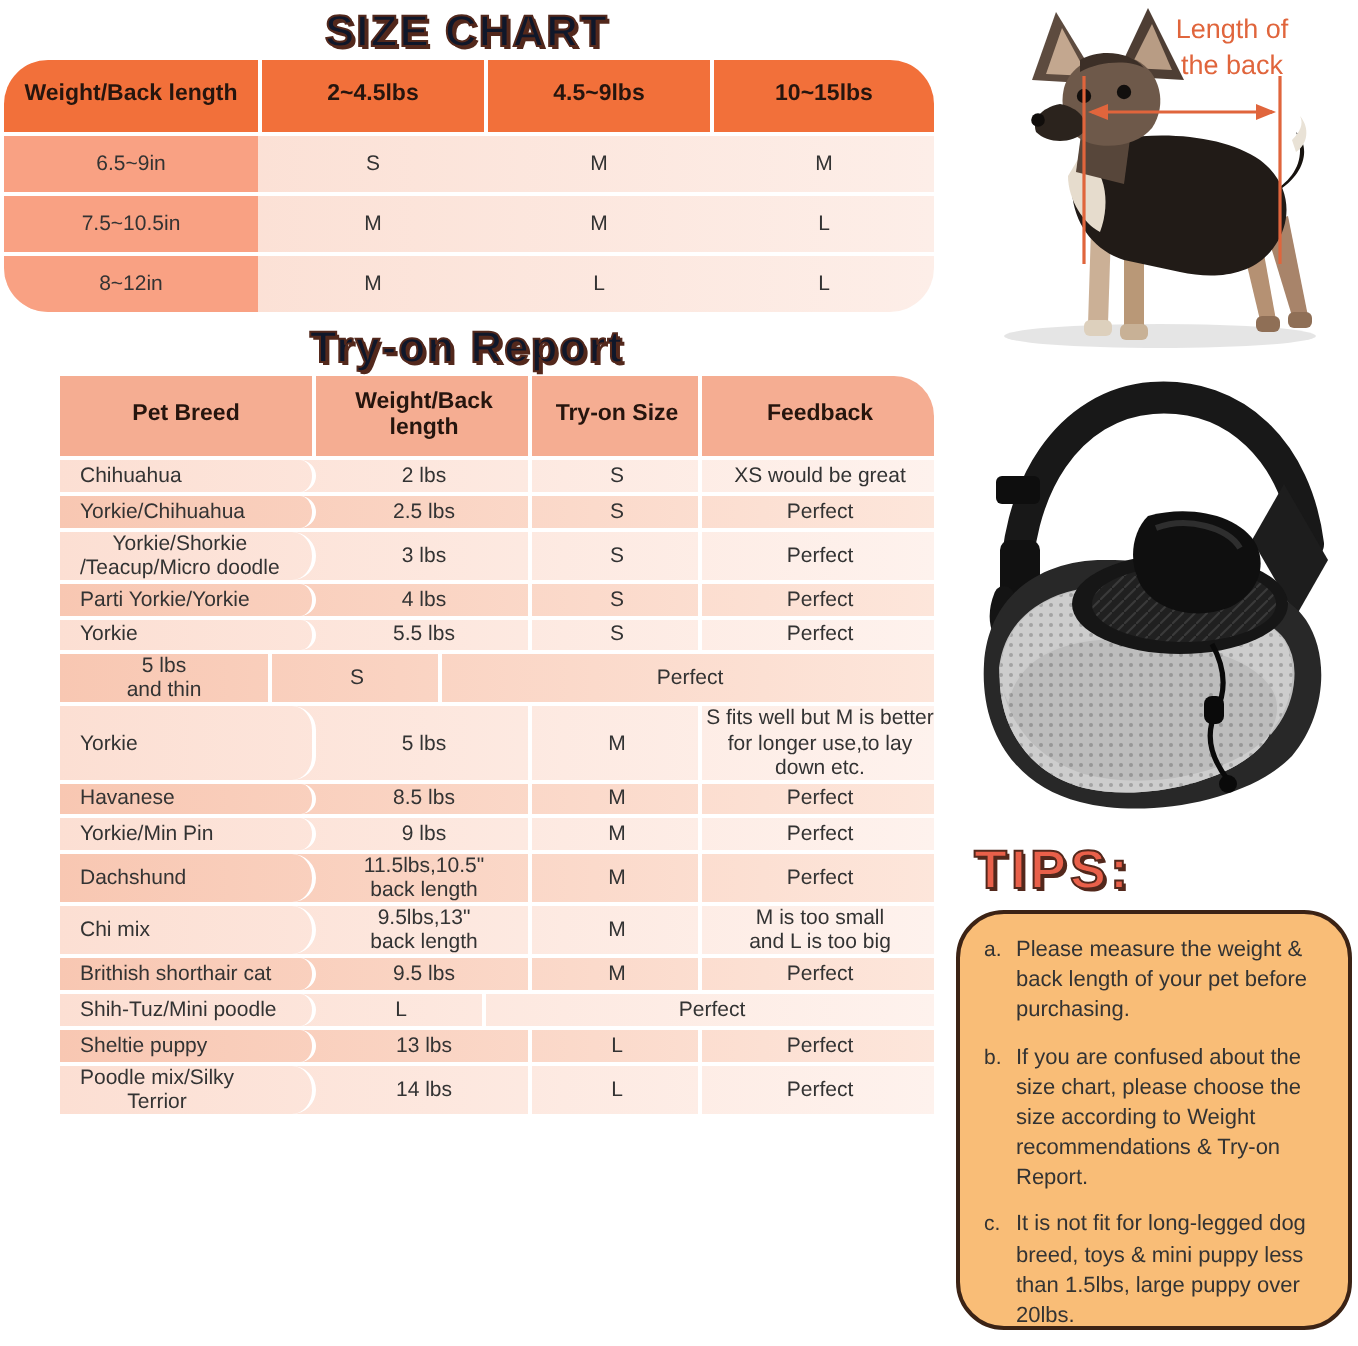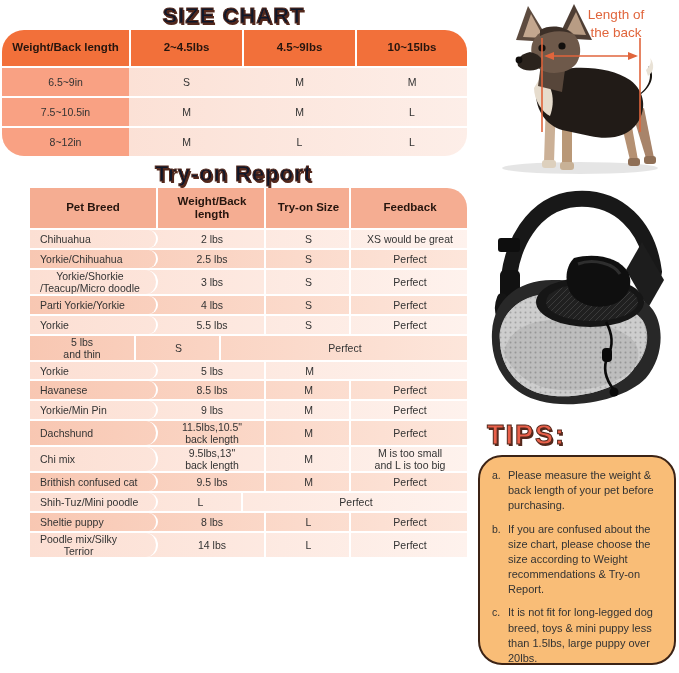--- a/index.html
+++ b/index.html
@@ -205,20 +205,22 @@
   <div class="tr row-dark">
     <div class="td c2">5 lbs
 and thin</div>
     <div class="td c3">S</div>
     <div class="td c4">Perfect</div>
   </div>
   <div class="tr row-light">
     <div class="td left c1">Yorkie</div>
     <div class="td c2">5 lbs</div>
     <div class="td c3">M</div>
+    <div class="td c4">S fits well but M is better
+for longer use,to lay down etc.</div>
   </div>
   <div class="tr row-dark">
     <div class="td left c1">Havanese</div>
     <div class="td c2">8.5 lbs</div>
     <div class="td c3">M</div>
     <div class="td c4">Perfect</div>
   </div>
   <div class="tr row-light">
     <div class="td left c1">Yorkie/Min Pin</div>
     <div class="td c2">9 lbs</div>
@@ -234,33 +236,33 @@
   </div>
   <div class="tr row-light">
     <div class="td left c1">Chi mix</div>
     <div class="td c2">9.5lbs,13"
 back length</div>
     <div class="td c3">M</div>
     <div class="td c4">M is too small
 and L is too big</div>
   </div>
   <div class="tr row-dark">
-    <div class="td left c1">Brithish confused cat</div>
+    <div class="td left c1">Brithish shorthair cat</div>
     <div class="td c2">9.5 lbs</div>
     <div class="td c3">M</div>
     <div class="td c4">Perfect</div>
   </div>
   <div class="tr row-light">
     <div class="td left c1">Shih-Tuz/Mini poodle</div>
     <div class="td c3">L</div>
     <div class="td c4">Perfect</div>
   </div>
   <div class="tr row-dark">
     <div class="td left c1">Sheltie puppy</div>
-    <div class="td c2">8 lbs</div>
+    <div class="td c2">13 lbs</div>
     <div class="td c3">L</div>
     <div class="td c4">Perfect</div>
   </div>
   <div class="tr row-light">
     <div class="td left c1">Poodle mix/Silky
  Terrior</div>
     <div class="td c2">14 lbs</div>
     <div class="td c3">L</div>
     <div class="td c4">Perfect</div>
   </div>

